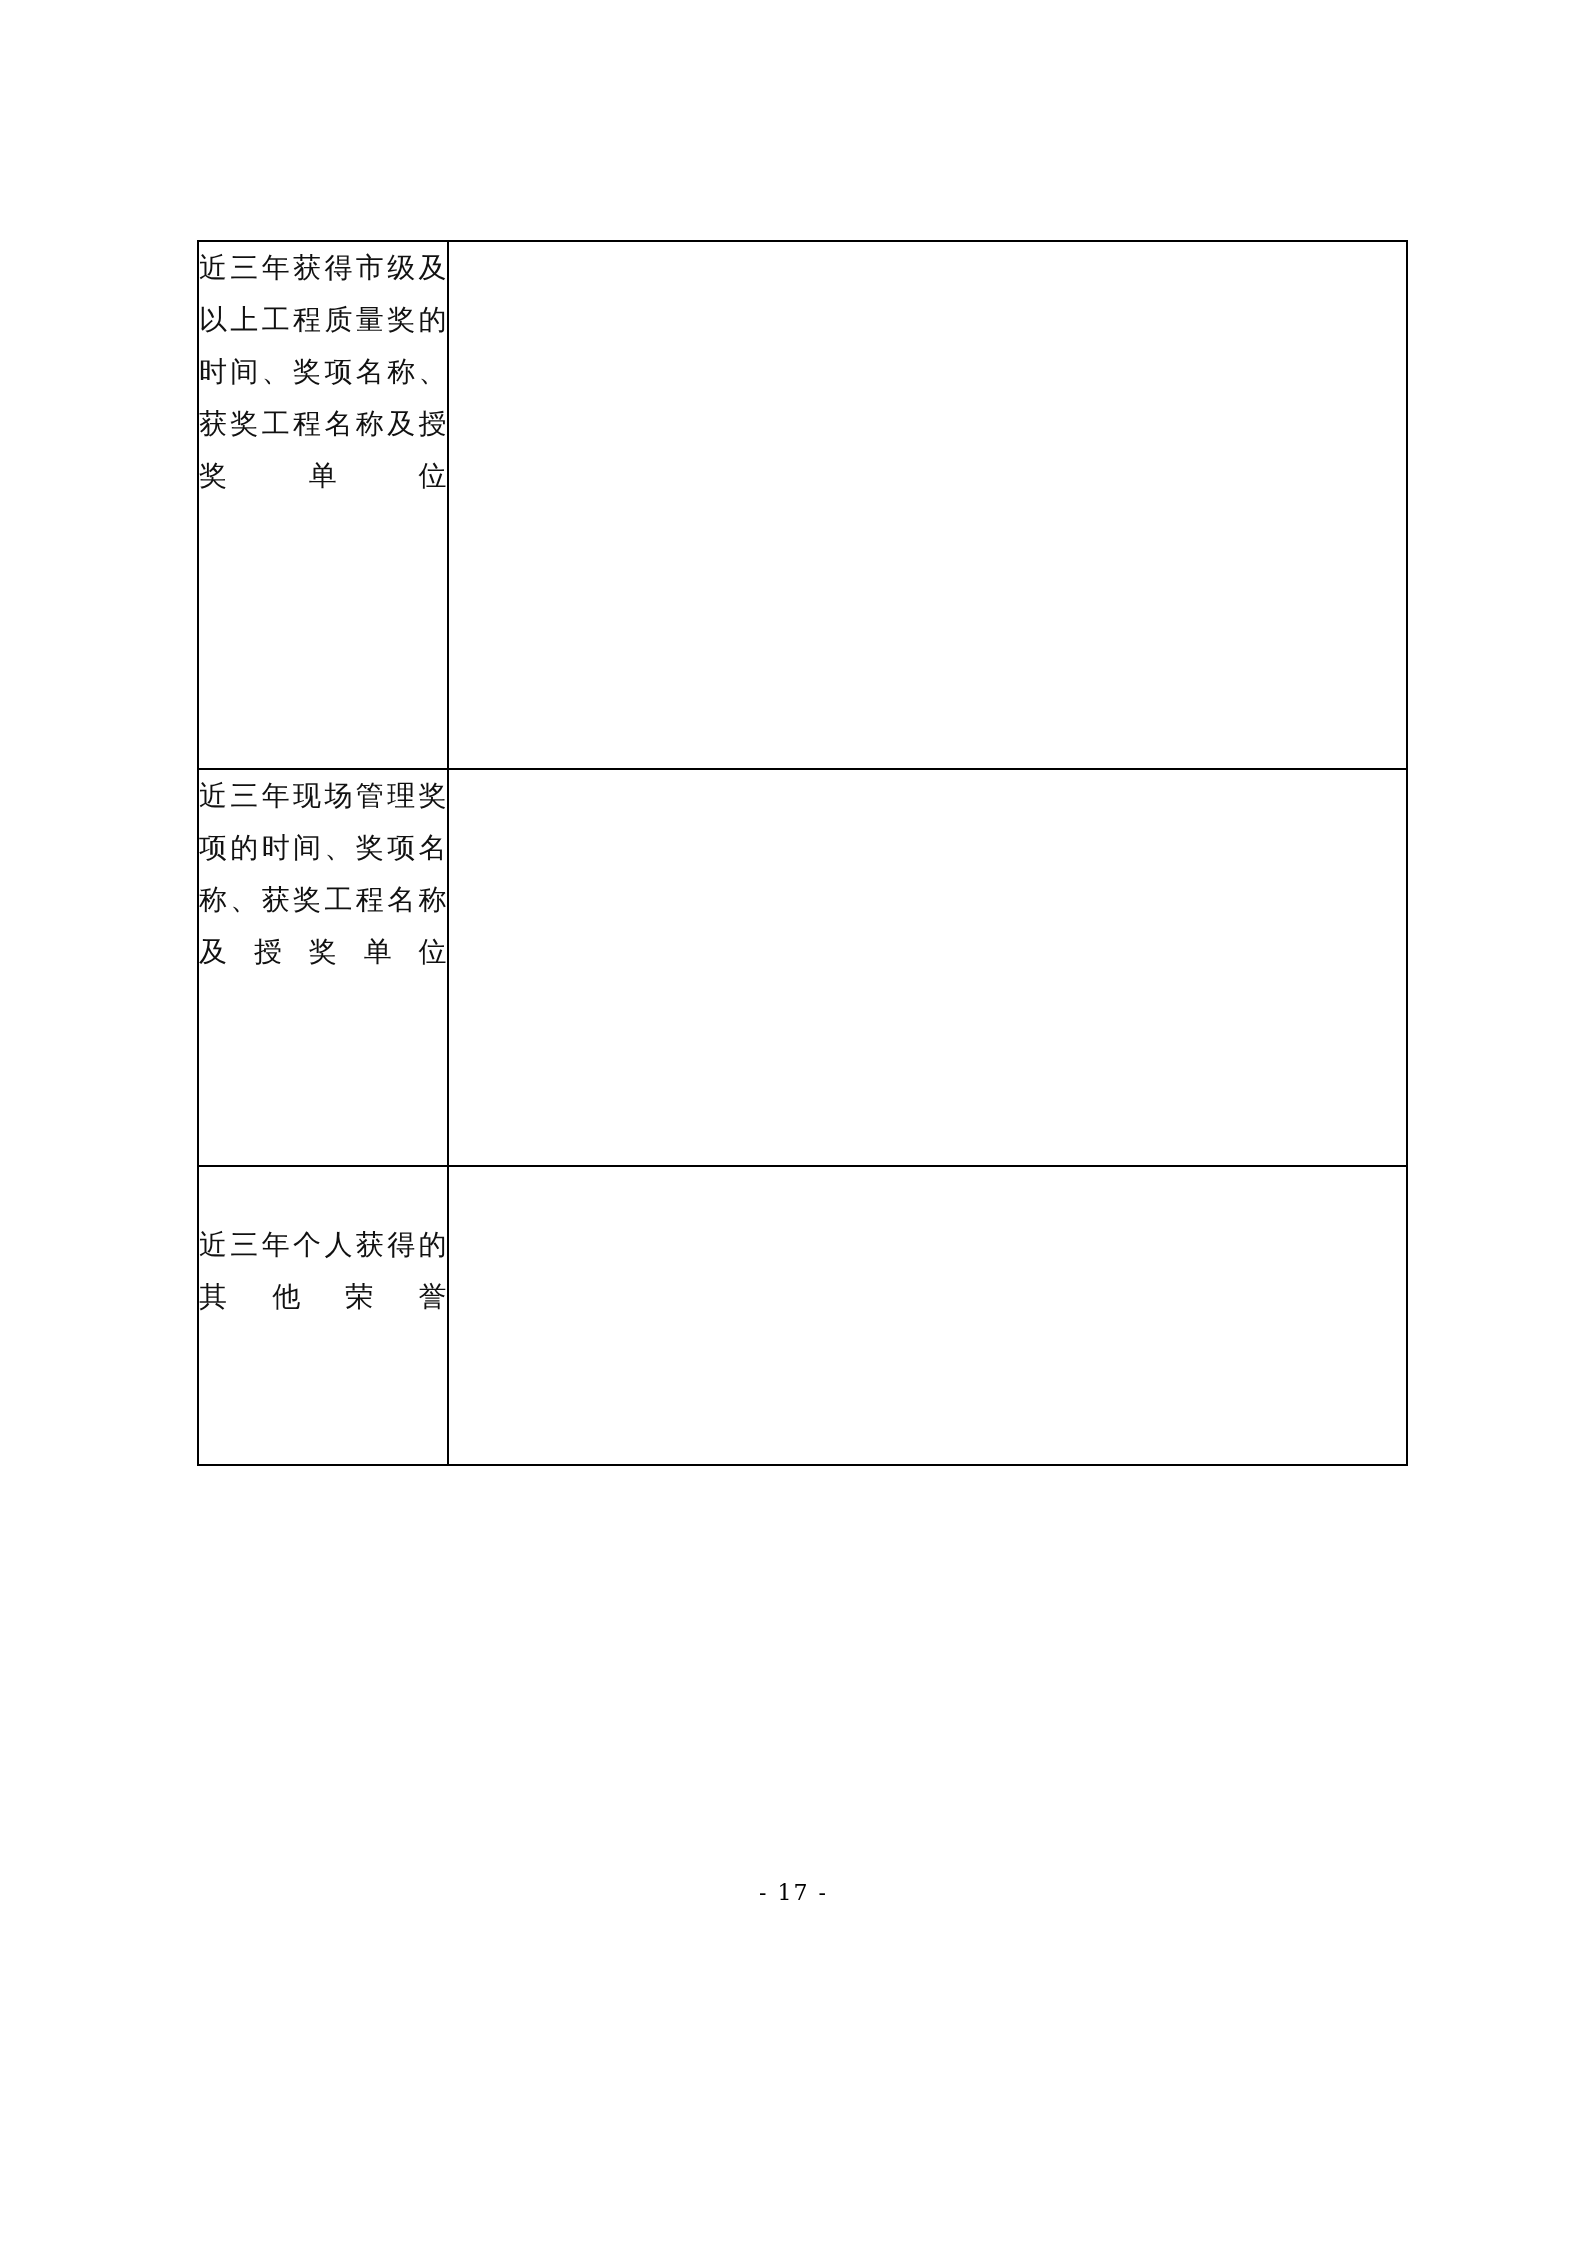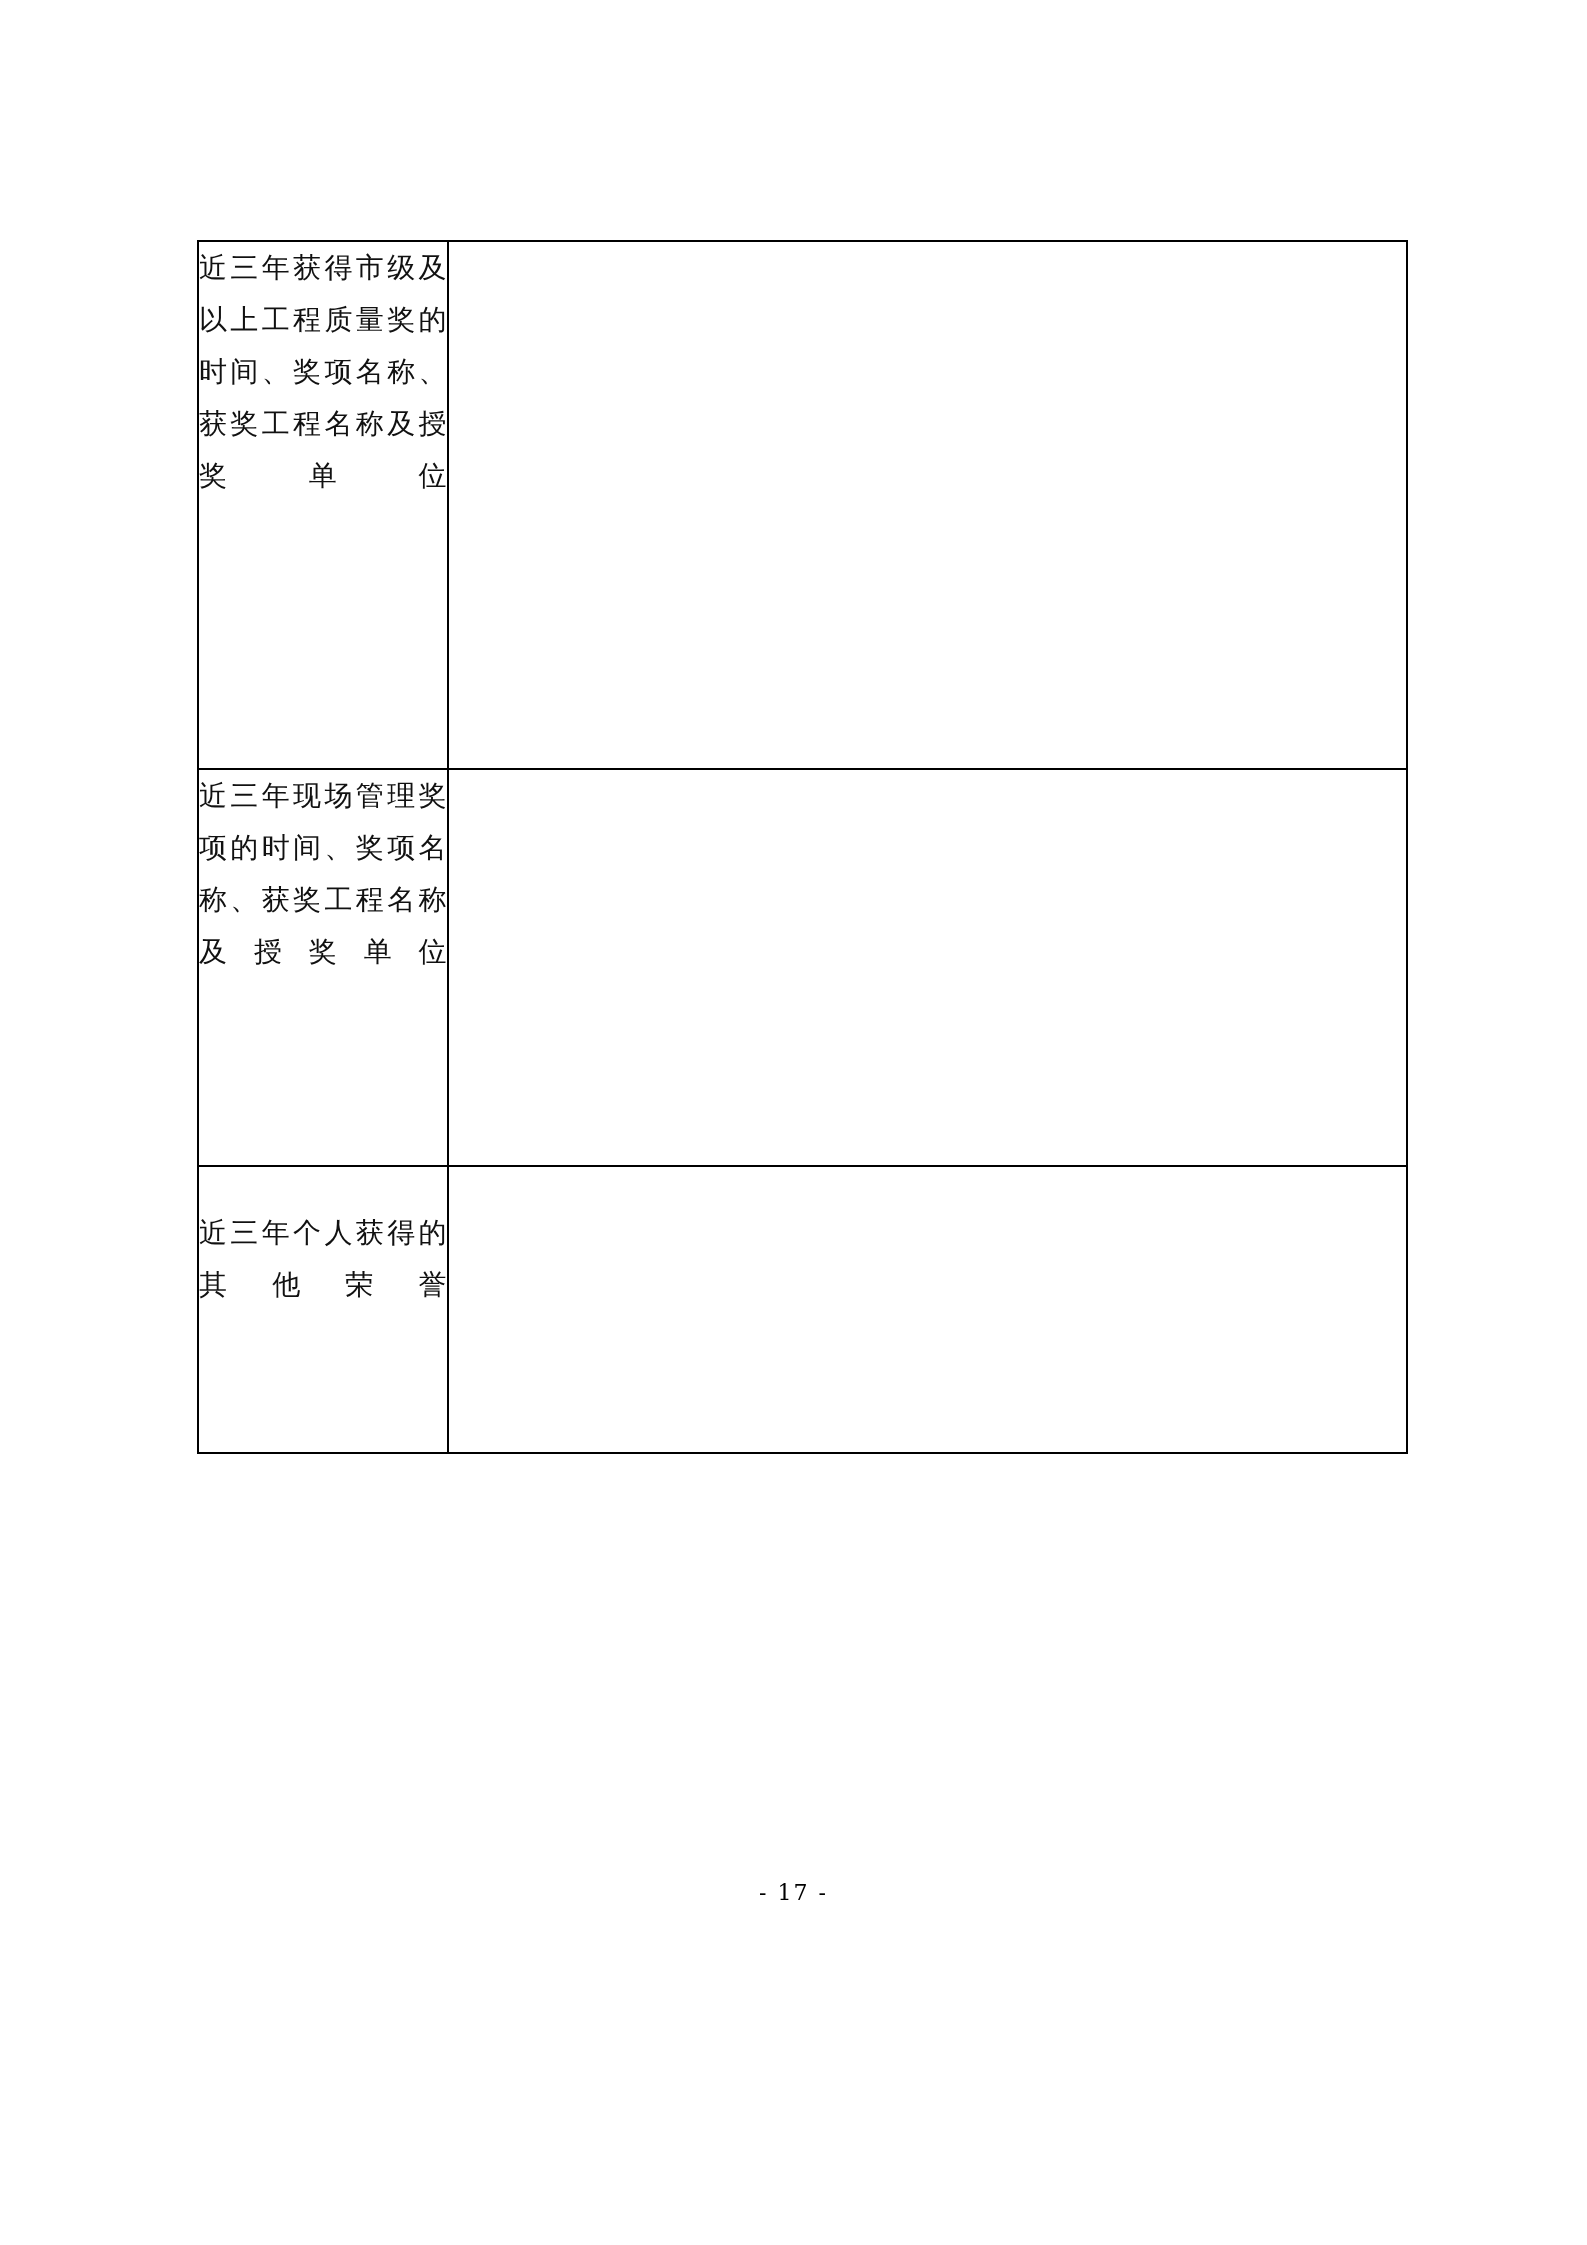--- a/index.html
+++ b/index.html
@@ -51,21 +51,21 @@
     text-align-last: justify;
     font-family: "DejaVu Serif", "Liberation Serif", serif;
     color: #111111;
     word-break: break-all;
   }
   .row-1 td { height: 526px; }
   .row-2 td { height: 455px; }
   .row-3 td { height: 395px; border-radius: 25px; }
   .row-4 td { height: 245px; }
 
-  .row-4 td.label-cell { padding-top: 40px; }
+  .row-4 td.label-cell { padding-top: 52px; }
 
   .page-number {
     position: absolute;
     left: 0;
     top: 1880px;
     width: 1587px;
     text-align: center;
     font-size: 22px;
     letter-spacing: 2px;
     font-family: "DejaVu Serif", "Liberation Serif", serif;

